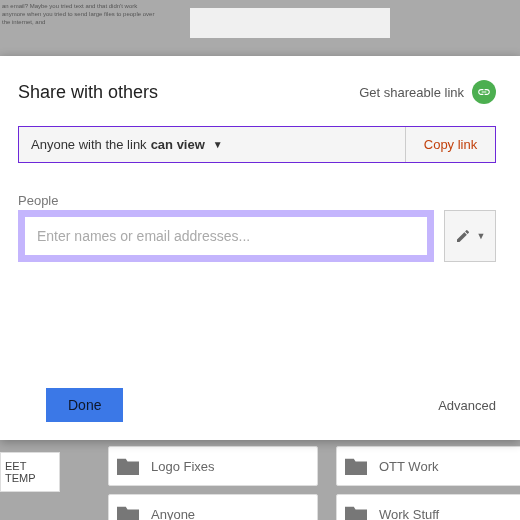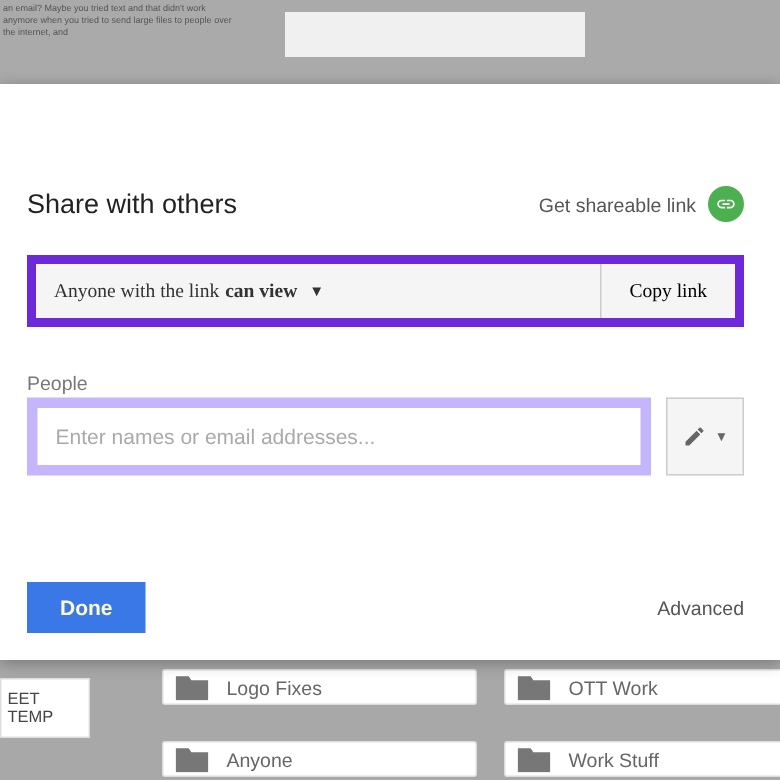--- a/index.html
+++ b/index.html
@@ -27,21 +27,21 @@
     .backdrop-chart {
       position: absolute; top: 8px; left: 190px; width: 200px; height: 30px;
       background: #f0f0f0;
     }
     .backdrop-bottom {
       position: absolute; bottom: 0; left: 0; right: 0; height: 80px;
       background: #a8a8a8;
     }
     .drive-tile {
       position: absolute;
-      height: 24px;
+      height: 40px;
       background: #fff;
       border: 1px solid #ddd;
       border-radius: 2px;
       display: flex;
       align-items: center;
       padding: 8px;
       gap: 12px;
     }
     .folder-glyph {
       width: 22px; height: 18px;
@@ -65,60 +65,58 @@
       padding: 24px 24px 18px 18px;
       box-shadow: 0 2px 10px rgba(0,0,0,0.3);
       display: flex;
       flex-direction: column;
     }
     .modal-header {
       display: flex;
       justify-content: space-between;
       align-items: center;
       margin-bottom: 22px;
-      margin-top: 44px;
     }
     .modal-title { font-size: 18px; font-weight: 400; color: #222; }
     .share-link-group {
       display: flex; align-items: center; gap: 8px;
       font-size: 13px; color: #555;
       cursor: pointer;
     }
     .link-icon-circle {
       width: 24px; height: 24px; border-radius: 50%;
       background: #4CAF50;
       display: flex; align-items: center; justify-content: center;
     }
     .link-icon-circle svg { fill: #fff; }
     .sharing-status {
       font-size: 13px; color: #555; margin-bottom: 10px;
     }
     .learn-more { color: #1a73e8; margin-left: 4px; cursor: pointer; }
 
     .perm-row {
       display: flex;
-      border: 6px solid #6d28d9;
-      font-family: Liberation Serif, serif;
+      border: 1px solid #6d28d9;
     }
     .perm-left {
       flex: 1;
       background: #f5f5f5;
       padding: 10px 12px;
       font-size: 13px; color: #333;
       display: flex; align-items: center;
       cursor: pointer;
     }
     .perm-strong { font-weight: bold; margin-left: 4px; }
     .caret { margin-left: 8px; font-size: 10px; }
     .copy-btn {
       width: 90px;
       background: #f5f5f5;
       border-left: 1px solid #ccc;
       display: flex; align-items: center; justify-content: center;
-      font-size: 13px; color: #000000;
+      font-size: 13px; color: #c2410c;
       cursor: pointer;
     }
     .url-box {
       border: 1px solid #ccc; border-top: none;
       padding: 9px 12px;
       font-size: 12px; color: #888;
       white-space: nowrap; overflow: hidden;
       background: #fff;
     }
     .people-label { font-size: 13px; color: #777; margin-top: 30px; margin-bottom: 2px; }
@@ -140,25 +138,26 @@
     }
     .pencil-btn svg { fill: #666; }
     .footer {
       margin-top: auto;
       display: flex;
       justify-content: space-between;
       align-items: center;
     }
     .done-btn {
       background: #3b78e7;
-      color: #fef9c3;
+      color: #0f172a;
       border: none;
       padding: 9px 22px;
-      font-size: 14px; font-weight: bold;
-      cursor: pointer;
+      font-size: 14px; font-weight: normal;
+      cursor: pointer;
+      margin-left: 28px;
     }
     .advanced { font-size: 13px; color: #555; cursor: pointer; }
   </style>
 </head>
 <body>
 
 <div class="backdrop">
   <div class="backdrop-top">
     <div class="backdrop-snippet">an email? Maybe you tried text and that didn't work anymore when you tried to send large files to people over the internet, and</div>
     <div class="backdrop-chart"></div>

